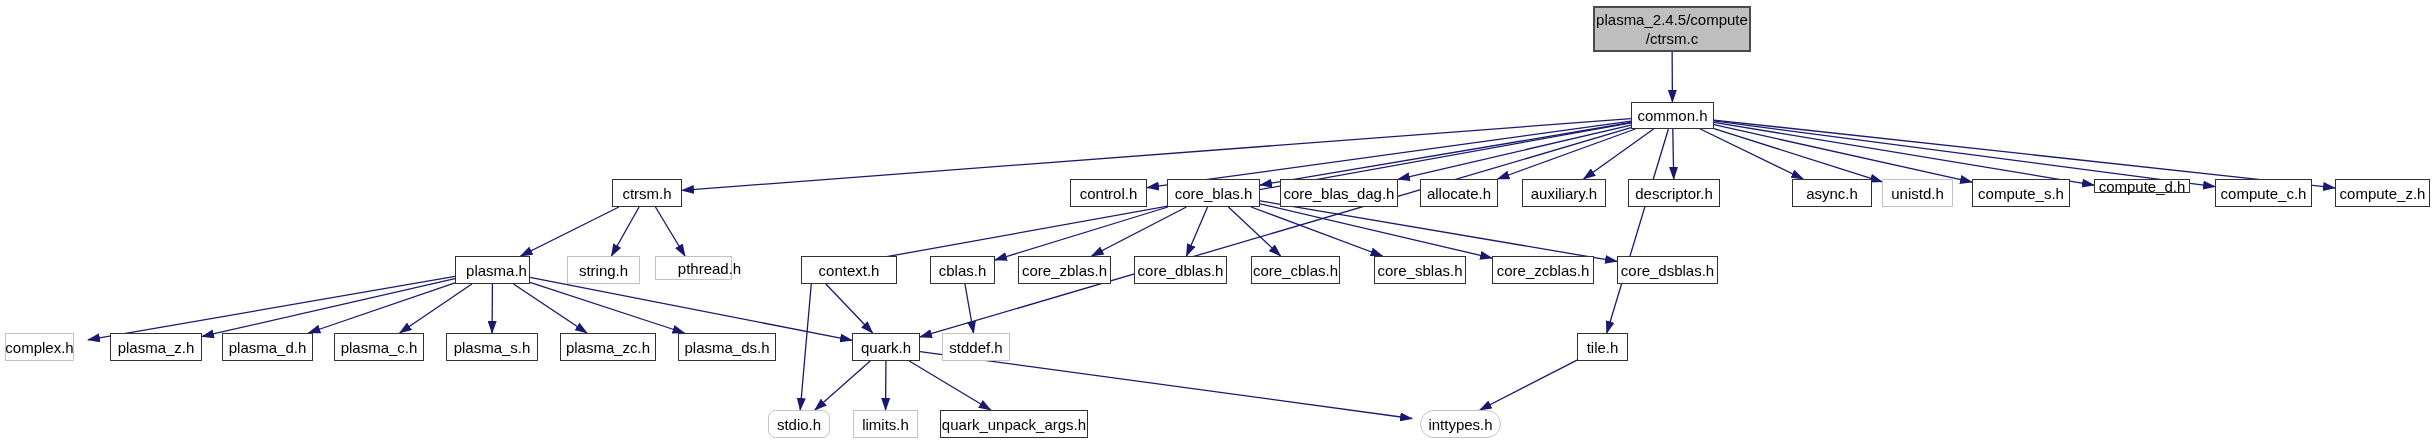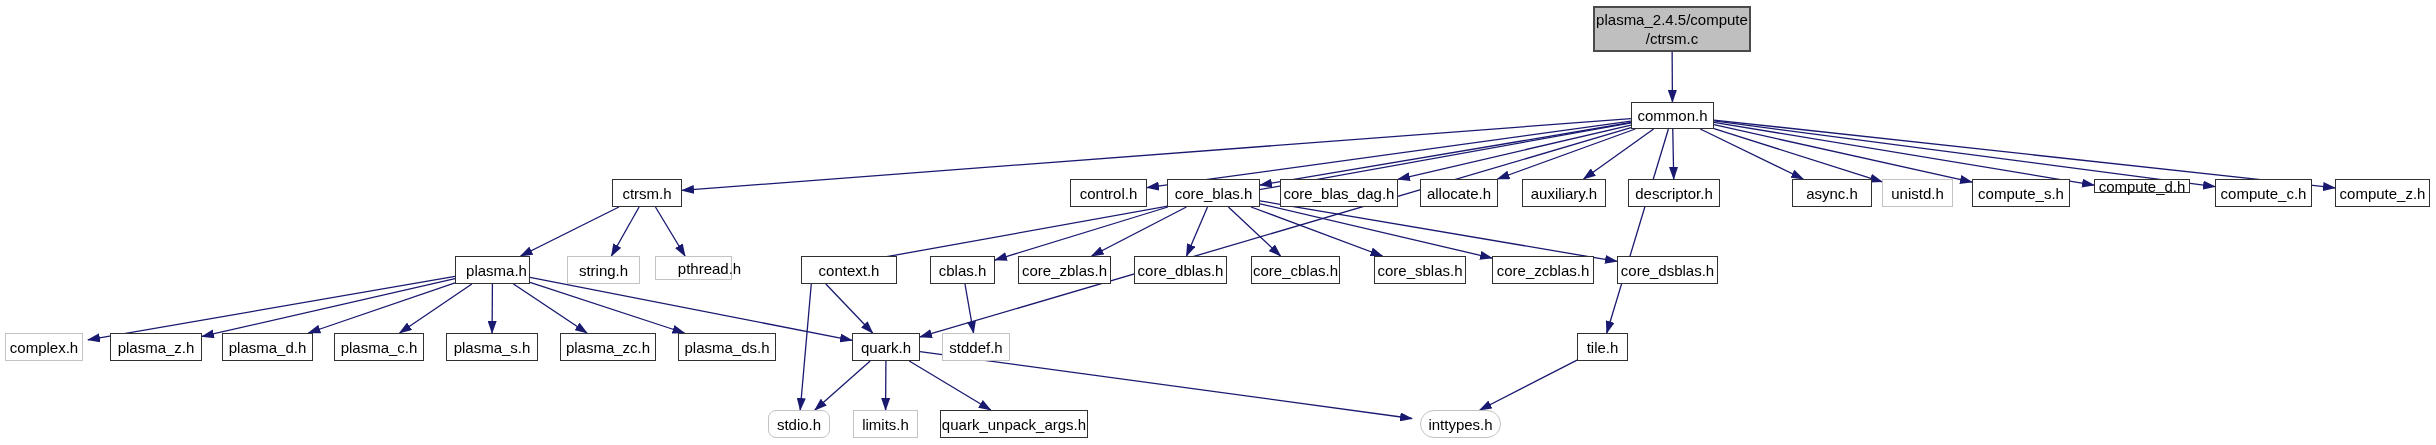--- a/index.html
+++ b/index.html
@@ -122,21 +122,21 @@
     <div class="node system" style="left: 567px; top: 256px; width: 73px; height: 28px;">string.h</div>
     <div class="node system" style="left: 655px; top: 256px; width: 77px; height: 24px; padding-left: 32px;">pthread.h</div>
     <div class="node normal" style="left: 801px; top: 256px; width: 96px; height: 28px;">context.h</div>
     <div class="node normal" style="left: 930px; top: 256px; width: 65px; height: 28px;">cblas.h</div>
     <div class="node normal" style="left: 1018px; top: 256px; width: 93px; height: 28px;">core_zblas.h</div>
     <div class="node normal" style="left: 1134px; top: 256px; width: 93px; height: 28px;">core_dblas.h</div>
     <div class="node normal" style="left: 1251px; top: 256px; width: 89px; height: 28px;">core_cblas.h</div>
     <div class="node normal" style="left: 1374px; top: 256px; width: 92px; height: 28px;">core_sblas.h</div>
     <div class="node normal" style="left: 1492px; top: 256px; width: 102px; height: 28px;">core_zcblas.h</div>
     <div class="node normal" style="left: 1617px; top: 256px; width: 101px; height: 28px;">core_dsblas.h</div>
-    <div class="node system" style="left: 5px; top: 333px; width: 78px; height: 28px;">complex.h</div>
+    <div class="node system" style="left: 5px; top: 333px; width: 69px; height: 28px;">complex.h</div>
     <div class="node normal" style="left: 110px; top: 333px; width: 92px; height: 28px;">plasma_z.h</div>
     <div class="node normal" style="left: 222px; top: 333px; width: 91px; height: 28px;">plasma_d.h</div>
     <div class="node normal" style="left: 334px; top: 333px; width: 90px; height: 28px;">plasma_c.h</div>
     <div class="node normal" style="left: 446px; top: 333px; width: 92px; height: 28px;">plasma_s.h</div>
     <div class="node normal" style="left: 560px; top: 333px; width: 96px; height: 28px;">plasma_zc.h</div>
     <div class="node normal" style="left: 678px; top: 333px; width: 98px; height: 28px;">plasma_ds.h</div>
     <div class="node normal" style="left: 852px; top: 333px; width: 68px; height: 28px;">quark.h</div>
     <div class="node system" style="left: 942px; top: 333px; width: 68px; height: 28px;">stddef.h</div>
     <div class="node normal" style="left: 1577px; top: 333px; width: 51px; height: 28px;">tile.h</div>
     <div class="node system" style="left: 768px; top: 410px; width: 62px; height: 28px; border-radius: 8px;">stdio.h</div>

